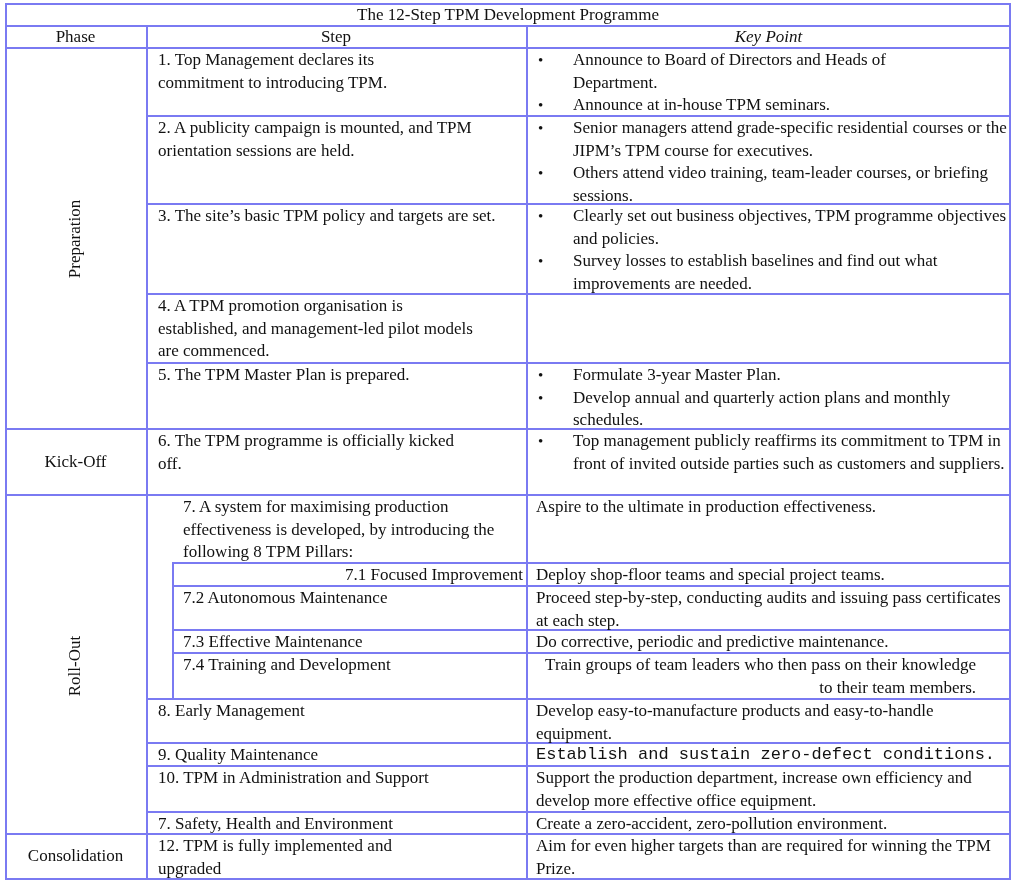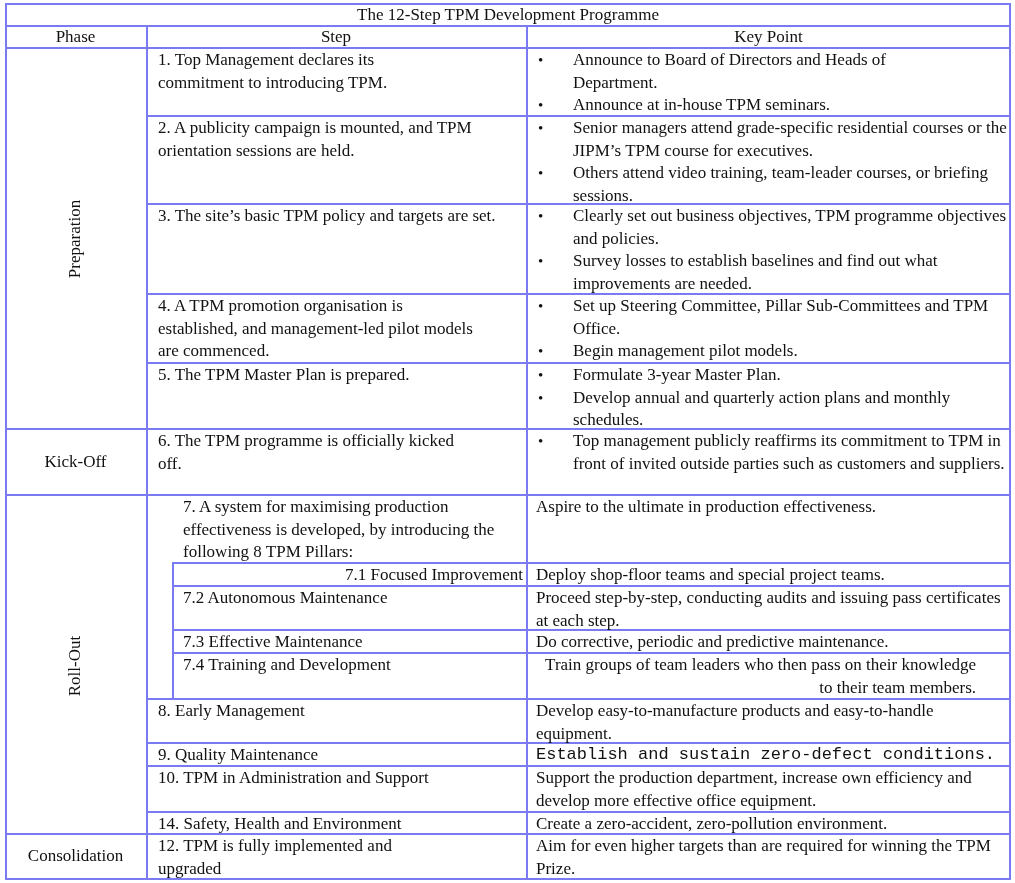--- a/index.html
+++ b/index.html
@@ -26,21 +26,21 @@
   <div class="ln h" style="left:0;top:0;width:1006px;"></div>
   <div class="ln h" style="left:0;top:875px;width:1006px;"></div>
   <div class="ln v" style="left:0;top:0;height:877px;"></div>
   <div class="ln v" style="left:1004px;top:0;height:877px;"></div>
 
   <div class="title-text">The 12-Step TPM Development Programme</div>
   <div class="ln h" style="left:0;top:22px;width:1006px;"></div>
 
   <div class="hdr" style="left:0;width:141px;">Phase</div>
   <div class="hdr" style="left:141px;width:380px;">Step</div>
-  <div class="hdr" style="left:521px;width:485px;">Key Point</div>
+  <div class="hdr" style="left:521px;width:485px;font-style:italic;">Key Point</div>
   <div class="ln h" style="left:0;top:44px;width:1006px;"></div>
 
   <div class="ln v" style="left:141px;top:22px;height:855px;"></div>
   <div class="ln v" style="left:521px;top:22px;height:855px;"></div>
 
   <div class="ln v" style="left:167px;top:559px;height:136px;"></div>
 
   <div class="ln h" style="left:0;top:425px;width:1006px;"></div>
   <div class="ln h" style="left:0;top:491px;width:1006px;"></div>
   <div class="ln h" style="left:0;top:830px;width:1006px;"></div>
@@ -70,45 +70,39 @@
   <div class="cell" style="left:153px;top:361px;width:365px;">5.  The TPM Master Plan is prepared.</div>
   <div class="cell" style="left:153px;top:427px;width:320px;">6.  The TPM programme is officially kicked off.</div>
   <div class="cell" style="left:178px;top:493px;width:340px;">7. A system for maximising production effectiveness is developed, by introducing the following 8 TPM Pillars:</div>
   <div class="cell" style="left:178px;top:561px;width:340px;text-align:right;">7.1  Focused Improvement</div>
   <div class="cell" style="left:178px;top:584px;width:340px;">7.2  Autonomous Maintenance</div>
   <div class="cell" style="left:178px;top:628px;width:340px;">7.3 Effective Maintenance</div>
   <div class="cell" style="left:178px;top:651px;width:340px;">7.4 Training and Development</div>
   <div class="cell" style="left:153px;top:697px;width:365px;">8. Early Management</div>
   <div class="cell" style="left:153px;top:741px;width:365px;">9. Quality Maintenance</div>
   <div class="cell" style="left:153px;top:764px;width:365px;">10. TPM in Administration and Support</div>
-  <div class="cell" style="left:153px;top:810px;width:365px;">14. Safety, Health and Environment</div>
+  <div class="cell" style="left:153px;top:810px;width:365px;">7. Safety, Health and Environment</div>
   <div class="cell" style="left:153px;top:832px;width:300px;">12. TPM is fully implemented and upgraded</div>
 
   <div class="cell" style="left:527px;top:46px;width:440px;">
     <ul class="kp">
       <li>Announce to Board of Directors and Heads of Department.</li>
       <li>Announce at in-house TPM seminars.</li>
     </ul>
   </div>
   <div class="cell" style="left:527px;top:114px;width:475px;">
     <ul class="kp">
       <li>Senior managers attend grade-specific residential courses or the JIPM’s TPM course for executives.</li>
       <li>Others attend video training, team-leader courses, or briefing sessions.</li>
     </ul>
   </div>
   <div class="cell" style="left:527px;top:202px;width:475px;">
     <ul class="kp">
       <li>Clearly set out business objectives, TPM programme objectives and policies.</li>
       <li>Survey losses to establish baselines and find out what improvements are needed.</li>
-    </ul>
-  </div>
-  <div class="cell" style="left:527px;top:292px;width:475px;">
-    <ul class="kp">
-      <li>Set up Steering Committee, Pillar Sub-Committees and TPM Office.</li>
-      <li>Begin management pilot models.</li>
     </ul>
   </div>
   <div class="cell" style="left:527px;top:361px;width:460px;">
     <ul class="kp">
       <li>Formulate 3-year Master Plan.</li>
       <li>Develop annual and quarterly action plans and monthly schedules.</li>
     </ul>
   </div>
   <div class="cell" style="left:527px;top:427px;width:475px;">
     <ul class="kp">

